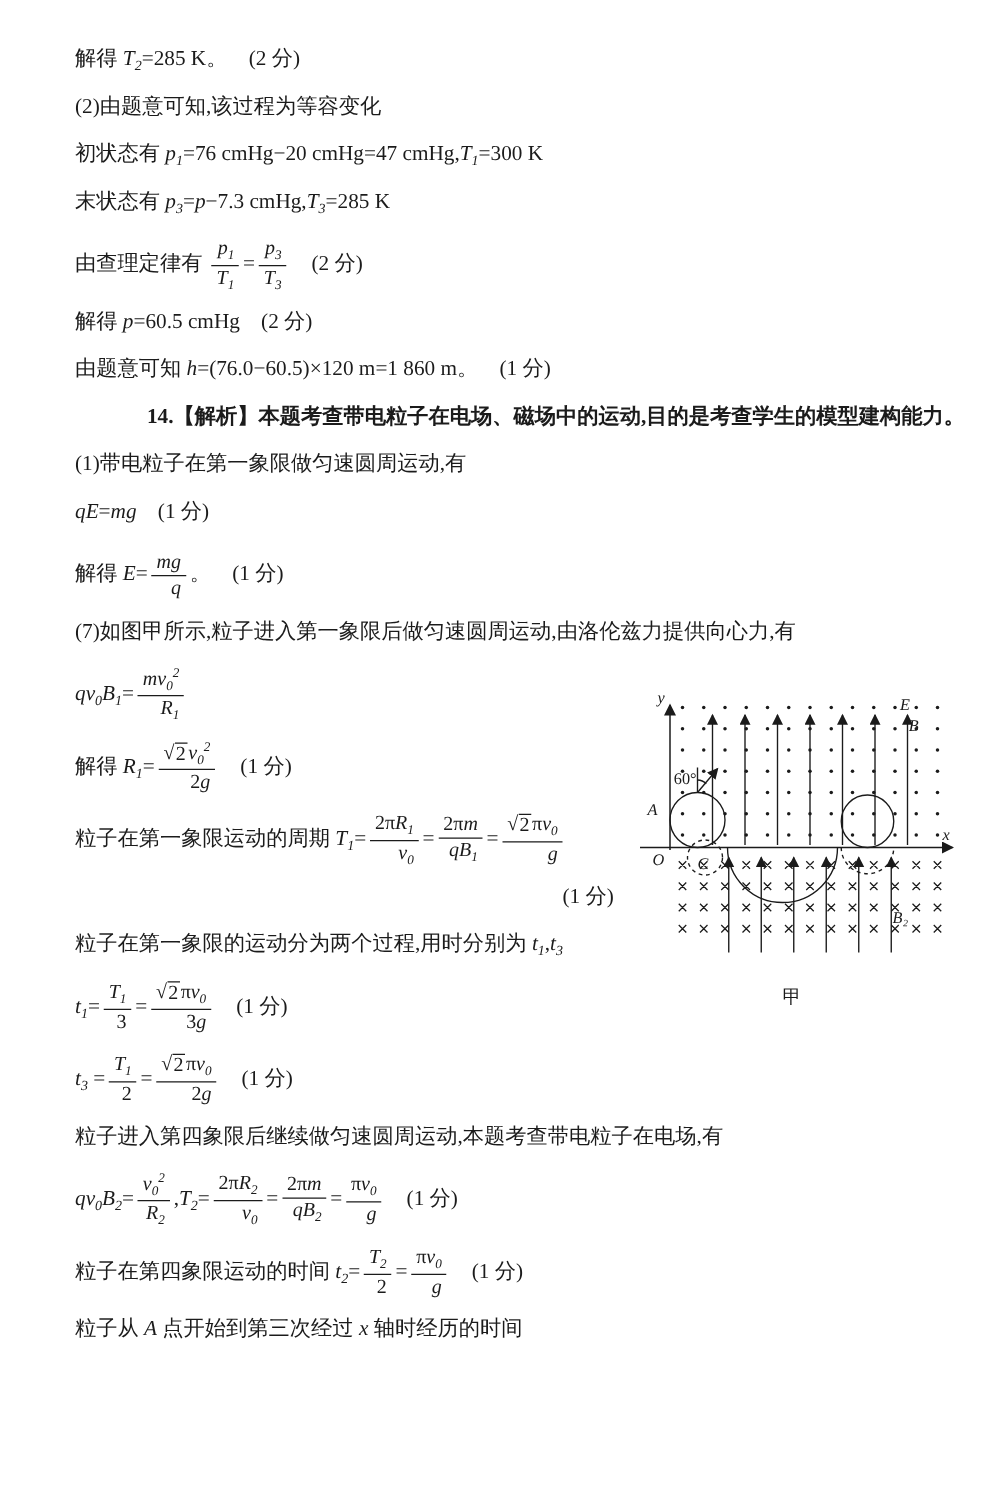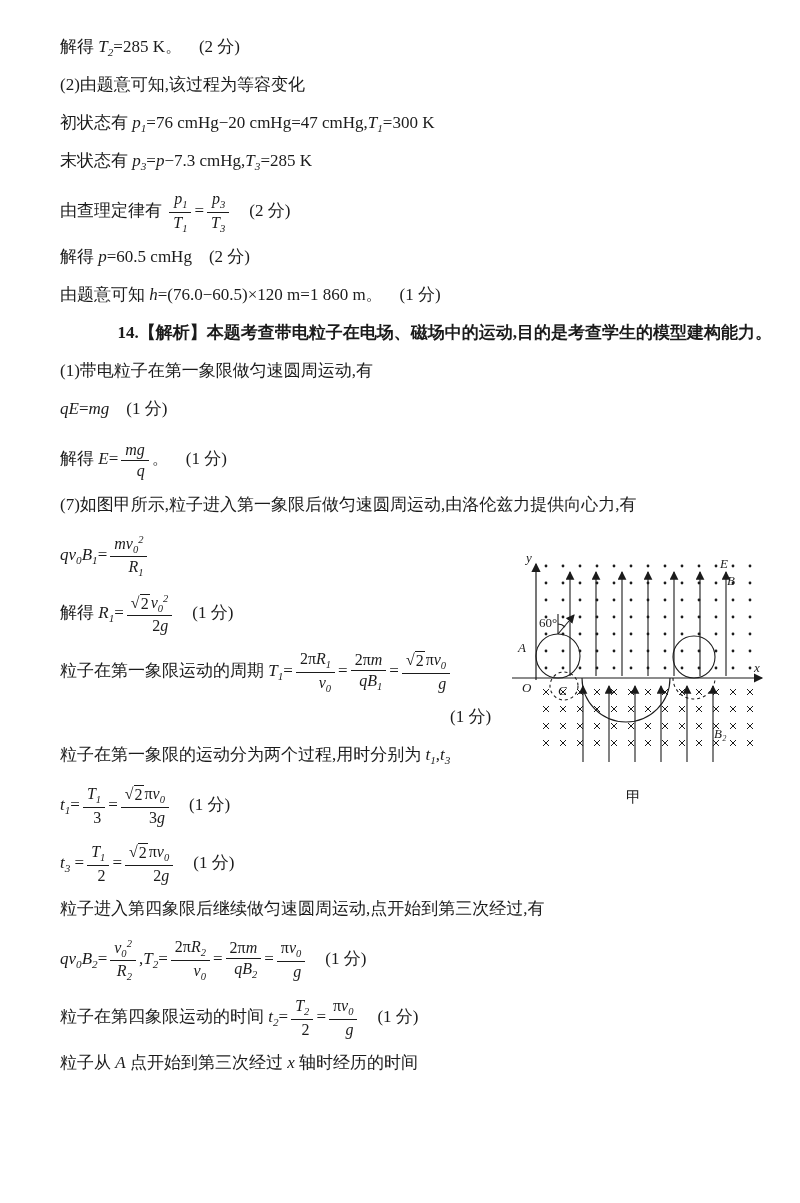--- a/index.html
+++ b/index.html
@@ -59,21 +59,21 @@
     <div class="line score-only"><span class="txt">(1 分)</span></div>
     <div class="line"><span class="txt">粒子在第一象限的运动分为两个过程,用时分别为 </span><span class="var">t<sub>1</sub></span><span class="txt">,</span><span class="var">t<sub>3</sub></span></div>
     <div class="line fr"><span class="var">t<sub>1</sub></span><span class="txt">=</span><span class="frac"><span class="fn"><span class="var">T<sub>1</sub></span></span><span class="fd"><span class="txt">3</span></span></span><span class="txt">=</span><span class="frac"><span class="fn"><span class="sqrt">
               <span class="rs">√</span>
               <span class="rb">2</span>
             </span><span class="txt">π</span><span class="var">v<sub>0</sub></span></span><span class="fd"><span class="txt">3</span><span class="var">g</span></span></span><span class="txt">　(1 分)</span></div>
     <div class="line fr"><span class="var">t<sub>3</sub></span><span class="txt"> =</span><span class="frac"><span class="fn"><span class="var">T<sub>1</sub></span></span><span class="fd"><span class="txt">2</span></span></span><span class="txt">=</span><span class="frac"><span class="fn"><span class="sqrt">
               <span class="rs">√</span>
               <span class="rb">2</span>
             </span><span class="txt">π</span><span class="var">v<sub>0</sub></span></span><span class="fd"><span class="txt">2</span><span class="var">g</span></span></span><span class="txt">　(1 分)</span></div>
-    <div class="line"><span class="txt">粒子进入第四象限后继续做匀速圆周运动,点开始到第三次经过,有</span></div>
+    <div class="line"><span class="txt">粒子进入第四象限后继续做匀速圆周运动,本题考查带电粒子在电场,有</span></div>
     <div class="line fr"><span class="var">qv<sub>0</sub></span><span class="var">B<sub>2</sub></span><span class="txt">=</span><span class="frac"><span class="fn"><span class="var">v<sub>0</sub><sup>2</sup></span></span><span class="fd"><span class="var">R<sub>2</sub></span></span></span><span class="txt">,</span><span class="var">T<sub>2</sub></span><span class="txt">=</span><span class="frac"><span class="fn"><span class="txt">2π</span><span class="var">R<sub>2</sub></span></span><span class="fd"><span class="var">v<sub>0</sub></span></span></span><span class="txt">=</span><span class="frac"><span class="fn"><span class="txt">2π</span><span class="var">m</span></span><span class="fd"><span class="var">qB<sub>2</sub></span></span></span><span class="txt">=</span><span class="frac"><span class="fn"><span class="txt">π</span><span class="var">v<sub>0</sub></span></span><span class="fd"><span class="var">g</span></span></span><span class="txt">　(1 分)</span></div>
     <div class="line fr"><span class="txt">粒子在第四象限运动的时间 </span><span class="var">t<sub>2</sub></span><span class="txt">=</span><span class="frac"><span class="fn"><span class="var">T<sub>2</sub></span></span><span class="fd"><span class="txt">2</span></span></span><span class="txt">=</span><span class="frac"><span class="fn"><span class="txt">π</span><span class="var">v<sub>0</sub></span></span><span class="fd"><span class="var">g</span></span></span><span class="txt">　(1 分)</span></div>
     <div class="line"><span class="txt">粒子从 </span><span class="var">A</span><span class="txt"> 点开始到第三次经过 </span><span class="var">x</span><span class="txt"> 轴时经历的时间</span></div>
   </div>
 
   <figure class="figure">
     <svg class="fig-svg" width="278" height="268" viewBox="0 0 278 268">
       <defs>
         <marker id="ah" markerWidth="9" markerHeight="9" refX="7" refY="4" orient="auto">
           <path d="M0,0 L8,4 L0,8 z" fill="#1b1b1b"></path>

